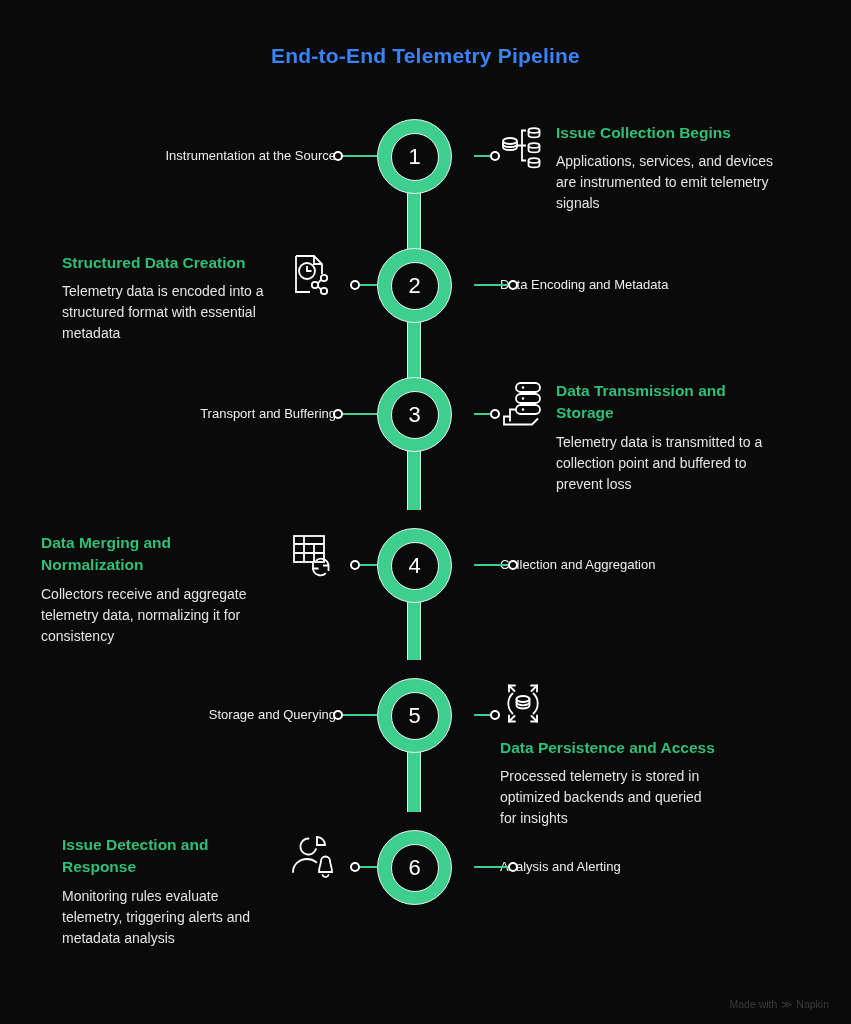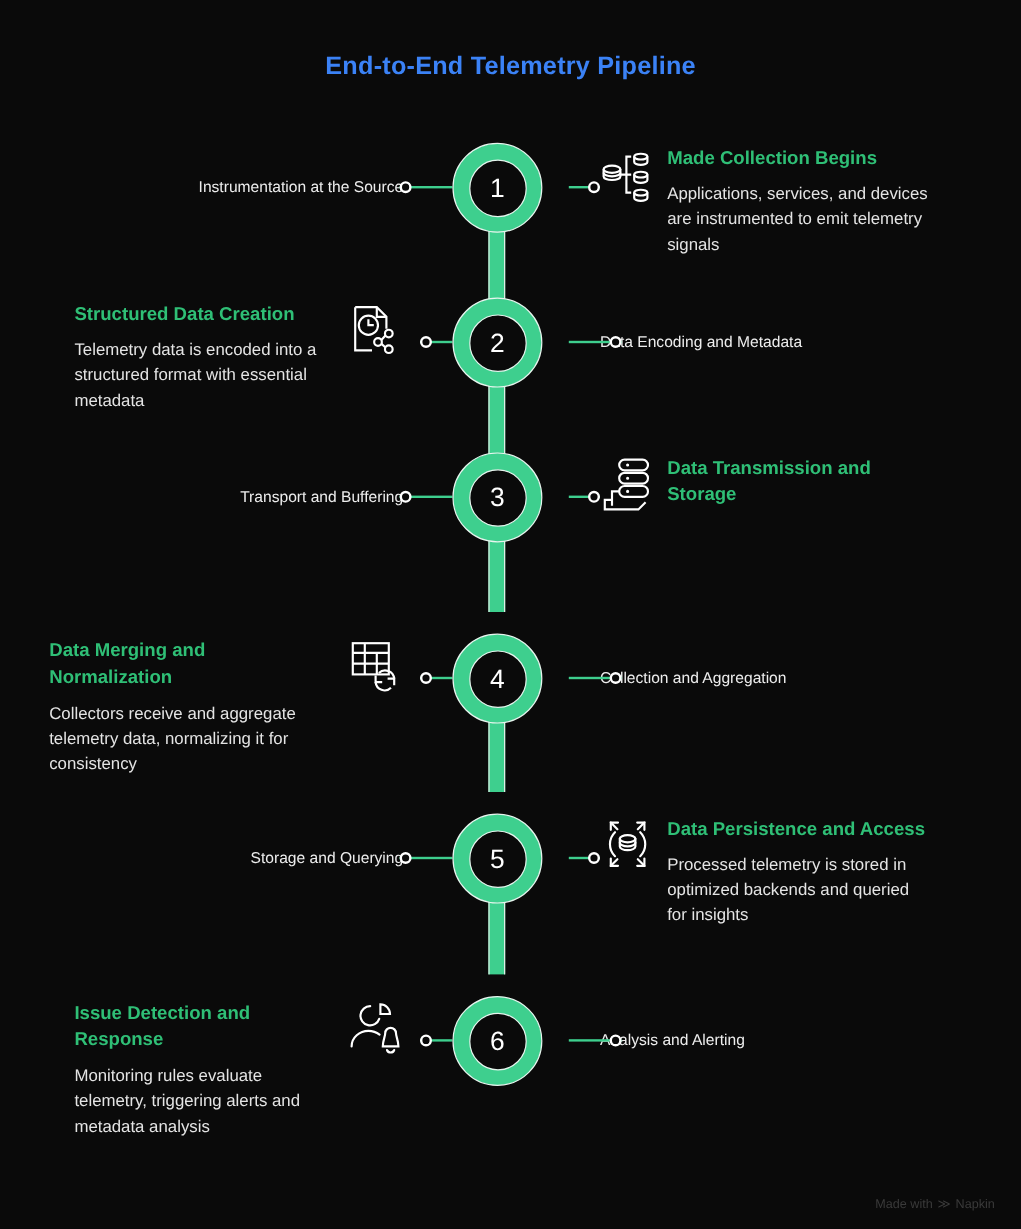--- a/index.html
+++ b/index.html
@@ -177,21 +177,21 @@
           <path d="M17 23.5h5v-15h4M22 23.5v15h4M22 23.5h4"></path>
           <ellipse cx="34" cy="8.5" rx="5.5" ry="2.4"></ellipse>
           <path d="M28.5 8.5v4.5c0 1.3 2.5 2.4 5.5 2.4s5.5-1.1 5.5-2.4V8.5"></path>
           <ellipse cx="34" cy="23.5" rx="5.5" ry="2.4"></ellipse>
           <path d="M28.5 23.5V28c0 1.3 2.5 2.4 5.5 2.4s5.5-1.1 5.5-2.4v-4.5"></path>
           <ellipse cx="34" cy="38.5" rx="5.5" ry="2.4"></ellipse>
           <path d="M28.5 38.5V43c0 1.3 2.5 2.4 5.5 2.4s5.5-1.1 5.5-2.4v-4.5"></path>
         </svg>
       </div>
       <div class="txt">
-        <div class="head">Made Collection Begins</div>
+        <div class="head">Issue Collection Begins</div>
         <div class="desc">Applications, services, and devices are instrumented to emit telemetry signals</div>
       </div>
     </div>
   </div>
 
   <div class="step" style="top:285px;">
     <div class="conn left" style="width:27px;"></div>
     <div class="dot" style="right:491px;"></div>
     <div class="conn right" style="width:44px;"></div>
     <div class="dot" style="left:508px;"></div>
@@ -244,20 +244,21 @@
           <rect x="16" y="3" width="24" height="9" rx="4.5"></rect>
           <rect x="16" y="14" width="24" height="9" rx="4.5"></rect>
           <rect x="16" y="25" width="24" height="9" rx="4.5"></rect>
           <path d="M23 7.5h.01M23 18.5h.01M23 29.5h.01" stroke-width="2.6" stroke-linecap="round"></path>
           <path d="M16 29.5h-6v12"></path>
           <path d="M10 36.5H4v8h28l6-6"></path>
         </svg>
       </div>
       <div class="txt">
         <div class="head">Data Transmission and Storage</div>
+        <div class="desc">Telemetry data is transmitted to a collection point and buffered to prevent loss</div>
       </div>
     </div>
   </div>
 
   <div class="step" style="top:565px;">
     <div class="conn left" style="width:27px;"></div>
     <div class="dot" style="right:491px;"></div>
     <div class="conn right" style="width:44px;"></div>
     <div class="dot" style="left:508px;"></div>
 
@@ -292,21 +293,21 @@
     <div class="dot" style="left:490px;"></div>
 
     <div class="node">
       <div class="node-inner">5</div>
     </div>
 
     <div class="side left" style="top:-9px;">
       <div class="plain">Storage and Querying</div>
     </div>
 
-    <div class="side right" style="top:-34px;">
+    <div class="side right" style="top:-34px;flex-direction:column;">
       <div class="icon">
         <svg width="46" height="46" viewBox="0 0 46 46" fill="none" stroke="#ffffff" stroke-width="1.8" stroke-linecap="round">
           <ellipse cx="23" cy="18" rx="6.5" ry="3"></ellipse>
           <path d="M16.5 18v6.5c0 1.6 2.9 3 6.5 3s6.5-1.4 6.5-3V18"></path>
           <path d="M16.5 21.3c0 1.6 2.9 3 6.5 3s6.5-1.4 6.5-3"></path>
           <path d="M12.5 12.5a14 14 0 0 0 0 20M33.5 12.5a14 14 0 0 1 0 20"></path>
           <path d="M9 10.5v-6h6M37 10.5v-6h-6M9 34.5v6h6M37 34.5v6h-6"></path>
           <path d="M9 4.5l5.5 5.5M37 4.5l-5.5 5.5M9 40.5l5.5-5.5M37 40.5l-5.5-5.5"></path>
         </svg>
       </div>

